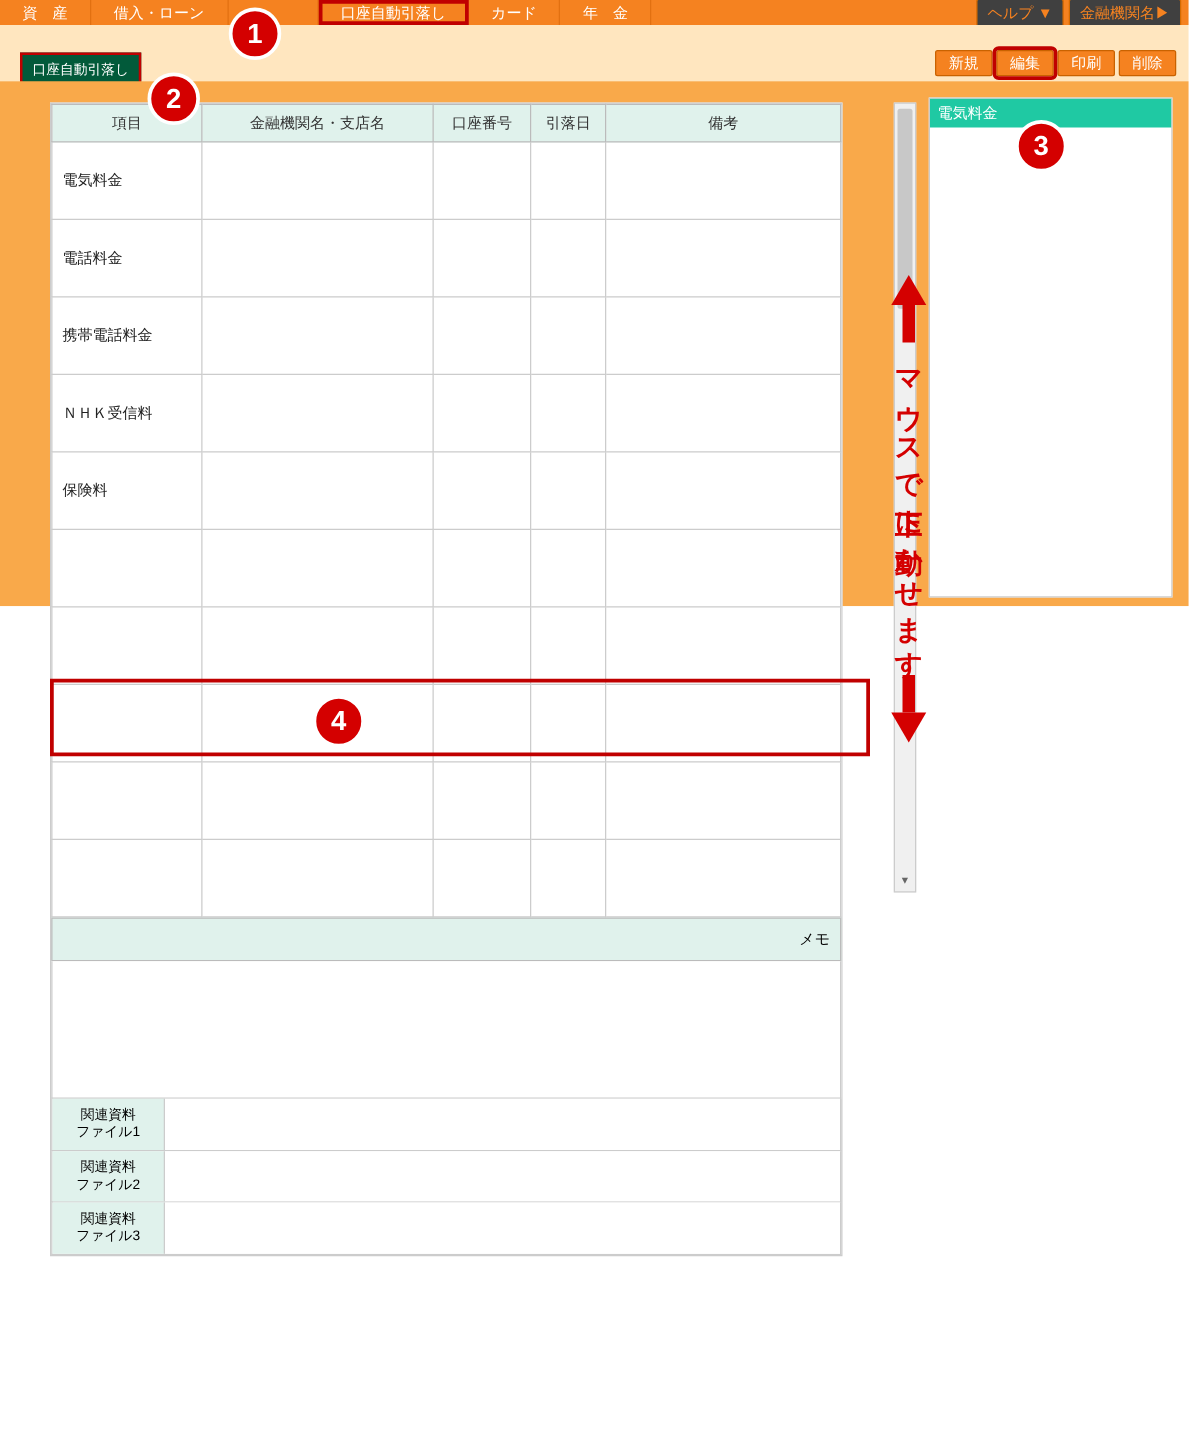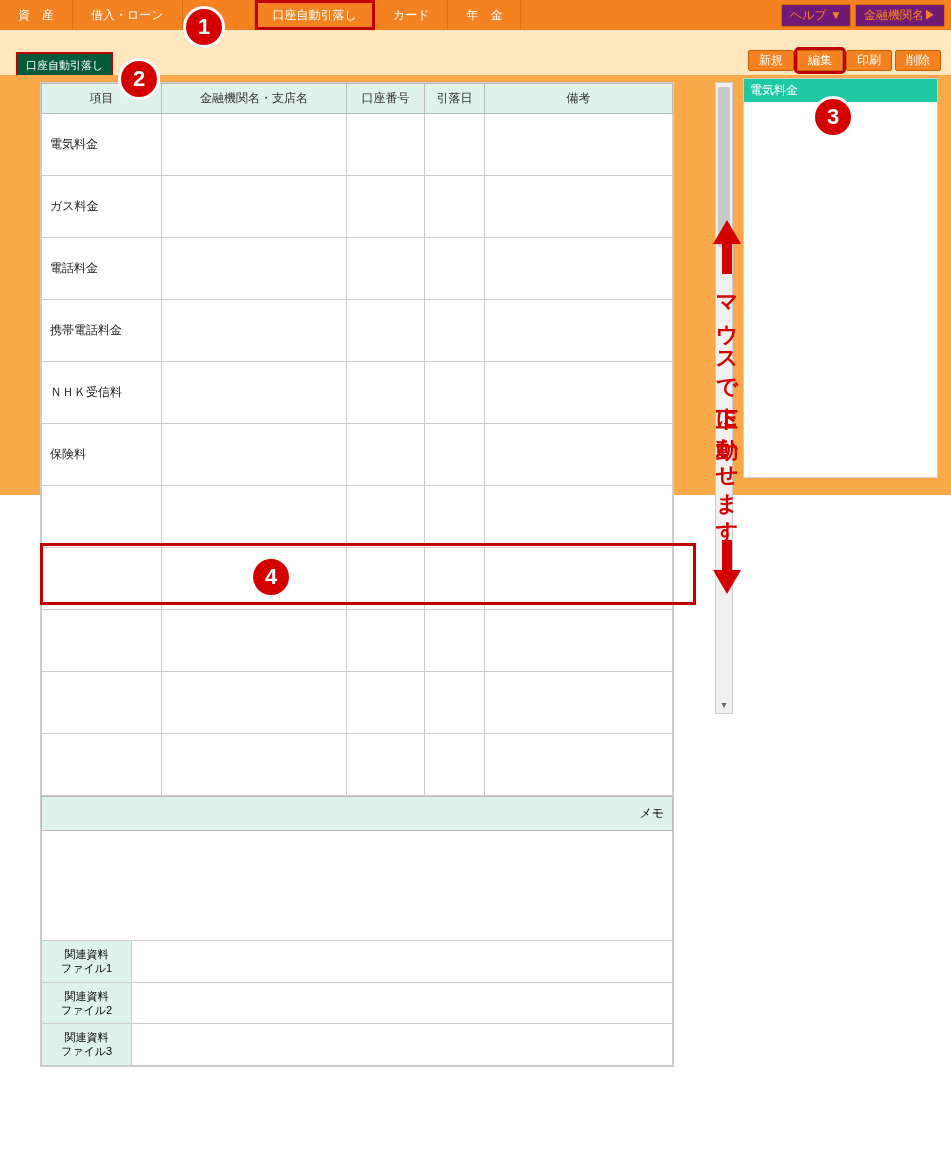--- a/index.html
+++ b/index.html
@@ -4,21 +4,21 @@
 <style>
   * { box-sizing: border-box; margin: 0; padding: 0; }
   body {
     font-family: "Meiryo", "MS PGothic", sans-serif;
     background: #fff;
     width: 951px;
   }
   
   .topnav {
     background: #f58220;
-    height: 30px;
+    height: 20px;
     display: flex;
     align-items: stretch;
     position: relative;
   }
   .topnav .tabs { display: flex; }
   .topnav .tab {
     color: #fff;
     font-size: 12px;
     padding: 0 18px;
     display: flex;
@@ -29,21 +29,21 @@
   }
   .topnav .tab.highlight {
     border: 3px solid #c00000;
     padding: 0 15px;
   }
   .topnav .spacer { flex: 1; }
   .topnav .helpbtns {
     display: flex; align-items: center; gap: 4px; padding-right: 6px;
   }
   .helpbtn {
-    background: #701a75; color: #f58220; font-size: 12px;
+    background: #404040; color: #f58220; font-size: 12px;
     padding: 2px 8px; border: 1px solid #d66a00;
     cursor: pointer; border-radius: 2px;
   }
   
   .subhead {
     background: #ffe6bf;
     height: 45px;
     position: relative;
   }
   .subhead .subtab {
@@ -270,27 +270,20 @@
     </thead>
     <tbody id="tbody">
         <tr>
           <td class="item">電気料金</td>
           <td class="inst"></td>
           <td class="acct"></td>
           <td class="date"></td>
           <td class="note"></td>
         </tr>
         <tr>
-          <td class="item">ガス料金</td>
-          <td class="inst"></td>
-          <td class="acct"></td>
-          <td class="date"></td>
-          <td class="note"></td>
-        </tr>
-        <tr>
           <td class="item">電話料金</td>
           <td class="inst"></td>
           <td class="acct"></td>
           <td class="date"></td>
           <td class="note"></td>
         </tr>
         <tr>
           <td class="item">携帯電話料金</td>
           <td class="inst"></td>
           <td class="acct"></td>

